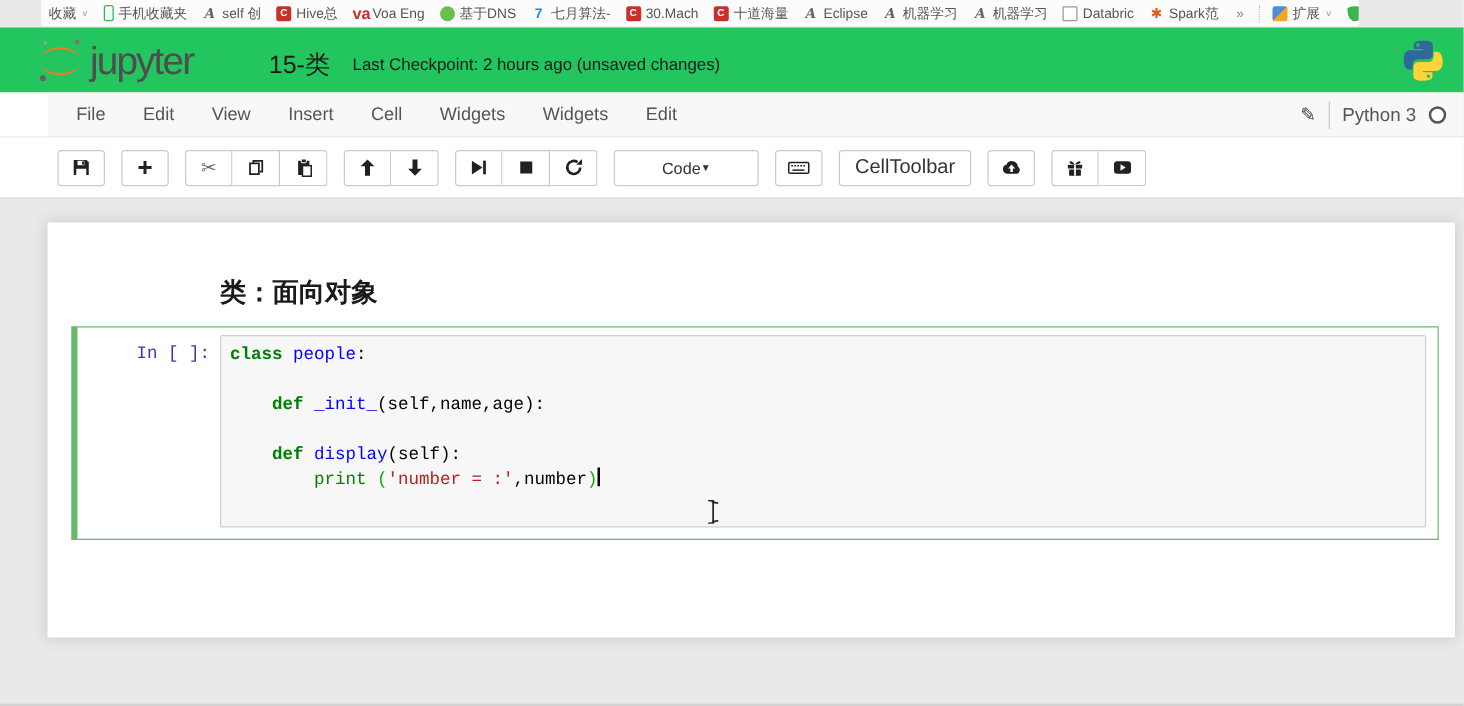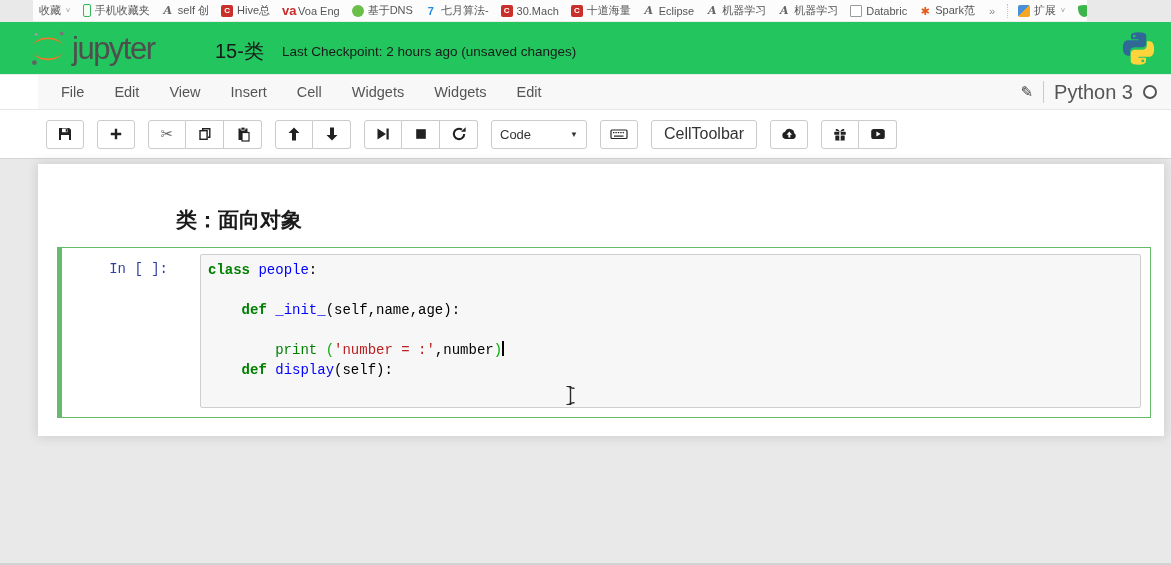--- a/index.html
+++ b/index.html
@@ -41,51 +41,51 @@
 
   
   .menu-bar { position:absolute; top:74px; left:0; width:1171px; height:36px; background:#f8f8f8;
               border-top:1px solid #ececec; border-bottom:1px solid #e7e7e7;
               display:flex; align-items:center; padding-left:46px; font-size:14.5px; color:#555; }
   .menu-bar::before { content:""; position:absolute; left:0; top:0; bottom:0; width:38px; background:#fff; }
   .menu-item { padding:8px 15px; cursor:pointer; }
   .menu-right { margin-left:auto; display:flex; align-items:center; margin-right:14px; gap:10px; }
   .pencil { color:#444; font-size:15px; transform:rotate(0deg); }
   .menu-vline { border-left:1px solid #c9c9c9; height:22px; }
-  .kernel-name { font-size:20px; color:#555; }
+  .kernel-name { font-size:15px; color:#555; }
   .kernel-dot { width:14px; height:14px; border:2px solid #555; border-radius:50%; background:#fff; }
 
   
   .toolbar { position:absolute; top:110px; left:0; width:1171px; height:49px; background:#fff;
              border-bottom:1px solid #d4d4d4; display:flex; align-items:center; padding-left:46px; gap:13px; }
   .btn-group { display:flex; }
   .btn { height:29px; min-width:38px; background:#fff; border:1px solid #cbcbcb; display:flex;
          align-items:center; justify-content:center; cursor:pointer; color:#212121; padding:0 8px; }
   .btn-group .btn + .btn { border-left:none; }
   .btn-group .btn:first-child { border-radius:3px 0 0 3px; }
   .btn-group .btn:last-child { border-radius:0 3px 3px 0; }
   .btn-group .btn:only-child { border-radius:3px; }
   .btn svg { display:block; }
   .cut-glyph { font-size:15px; color:#6b6b6b; }
-  .celltype { width:96px; justify-content:space-between; font-size:13px; color:#333; }
+  .celltype { width:116px; justify-content:center; font-size:13px; color:#333; }
   .celltype .caret-down { font-size:8px; color:#333; }
   .celltoolbar-btn { font-size:16px; color:#333; padding:0 12px; }
 
   
   .content { position:absolute; top:159px; left:0; width:1171px; height:406px; background:#e9e9e9; }
-  .page { position:absolute; left:38px; top:5px; width:1126px; height:272px; background:#fff;
+  .page { position:absolute; left:38px; top:19px; width:1126px; height:332px; background:#fff;
           box-shadow:0 0 10px 1px rgba(80,80,80,.18); }
   .md-heading { position:absolute; left:138px; top:42px; font-size:21px; font-weight:bold; color:#1a1a1a;
                 font-family:"DejaVu Sans",sans-serif; cursor:pointer; }
   .cell { position:absolute; left:19px; top:83px; width:1094px; height:171px; background:#fff;
           border:1px solid #66bb6a; border-left:5px solid #66bb6a; }
   .prompt { position:absolute; left:0; top:13px; width:106px; text-align:right;
             font-family:"Liberation Mono","DejaVu Sans Mono",monospace; font-size:14px; color:#303f9f; }
   .editor { position:absolute; left:114px; top:6px; right:9px; height:154px; background:#f7f7f7;
-            border:1px solid #cfcfcf; border-radius:2px; padding:5px 0 0 7px; cursor:text;margin-left:24px; }
+            border:1px solid #cfcfcf; border-radius:2px; padding:5px 0 0 7px; cursor:text; }
   .cm-line { height:20px; line-height:20px; white-space:pre;
              font-family:"Liberation Mono","DejaVu Sans Mono",monospace; font-size:14px; color:#000; }
   .tk-k { color:#008000; font-weight:bold; }
   .tk-d { color:#0000ff; }
   .tk-o { color:#aa22ff; }
   .tk-n { color:#008000; }
   .tk-b { color:#008000; }
   .tk-s { color:#ba2121; }
   .tk-m { color:#0bab0b; }
   .tk-p { color:#000; }
@@ -357,22 +357,22 @@
 <div class="content">
   <div class="page">
     <div class="md-heading">类：面向对象</div>
     <div class="cell">
       <div class="prompt">In [ ]:</div>
       <div class="editor" id="editor">
           <div class="cm-line"><span class="tk-k">class</span><span class="tk-p"> </span><span class="tk-d">people</span><span class="tk-p">:</span></div>
           <div class="cm-line"></div>
           <div class="cm-line"><span class="tk-p">    </span><span class="tk-k">def</span><span class="tk-p"> </span><span class="tk-d">_init_</span><span class="tk-p">(self,name,age):</span></div>
           <div class="cm-line"></div>
+          <div class="cm-line"><span class="tk-p">    </span><span class="tk-k">def</span><span class="tk-p"> </span><span class="tk-d">display</span><span class="tk-p">(self):</span></div>
           <div class="cm-line"><span class="tk-p">        </span><span class="tk-b">print</span><span class="tk-p"> </span><span class="tk-m">(</span><span class="tk-s">'number = :'</span><span class="tk-p">,number</span><span class="tk-m">)</span><span class="caret-bar"></span></div>
-          <div class="cm-line"><span class="tk-p">    </span><span class="tk-k">def</span><span class="tk-p"> </span><span class="tk-d">display</span><span class="tk-p">(self):</span></div>
         </div>
     </div>
     <svg class="ibeam" width="11" height="19" viewBox="0 0 11 19">
       <g fill="none" stroke="#2b2b2b" stroke-width="1.4" stroke-linecap="round">
         <path d="M2 1.5c2 0 3.5.7 3.5 2m0-2c0 1.3 1.5 2 3.5 2" transform="translate(0,-1.2)"></path>
         <path d="M5.5 2v15"></path>
         <path d="M2 17.5c2 0 3.5-.7 3.5-2m0 2c0-1.3 1.5-2 3.5-2" transform="translate(0,1.2)"></path>
       </g>
     </svg>
   </div>

